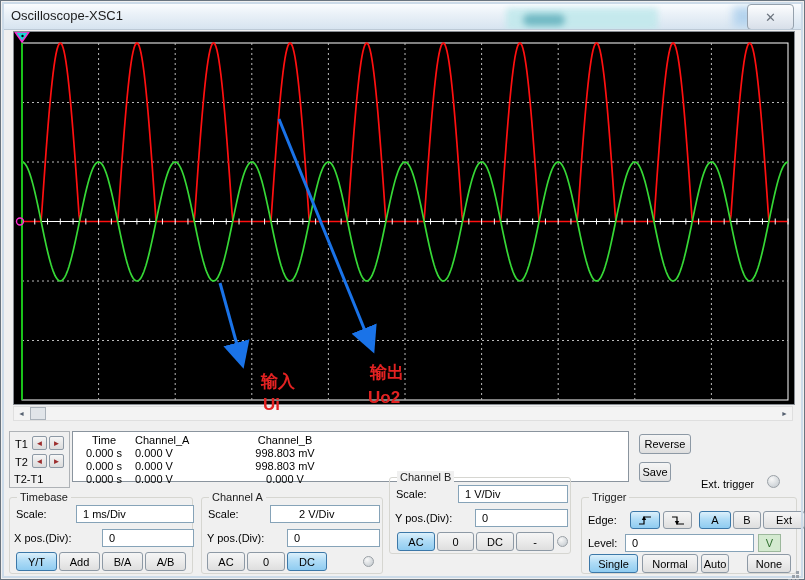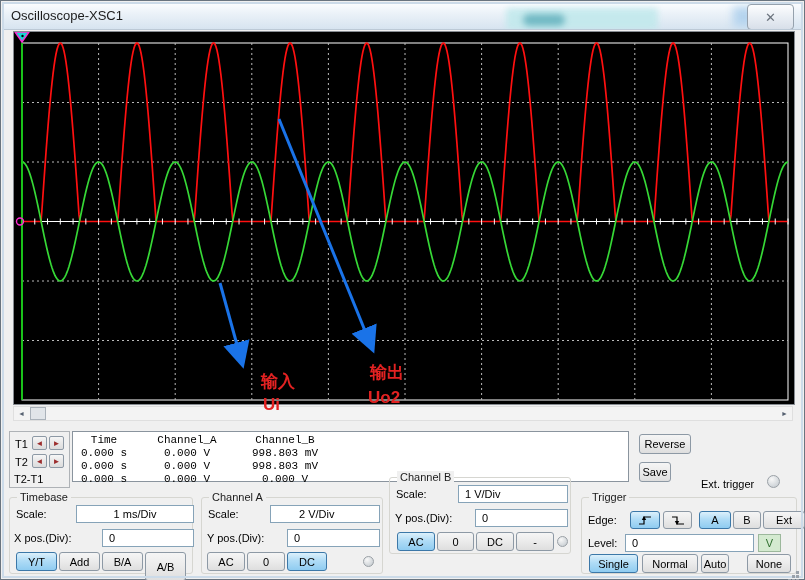--- a/index.html
+++ b/index.html
@@ -26,24 +26,24 @@
   .sbtn{position:absolute;top:0;width:15px;height:13px;display:flex;align-items:center;justify-content:center;
     font-size:7px;color:#556070;background:#f3f3f3;}
   .sthumb{position:absolute;left:16px;top:0;width:16px;height:13px;background:#e1e5e9;border:1px solid #aab2ba;box-sizing:border-box;}
   
   .tpanel{position:absolute;left:8px;top:430px;width:61px;height:57px;border:1px solid #aeb2b6;background:#f0f0f0;box-sizing:border-box;}
   .tlbl{position:absolute;font-size:11px;color:#000;}
   .abtn{position:absolute;width:15px;height:14px;border:1px solid #8d99a5;border-radius:2px;
     background:linear-gradient(#f6f6f6,#e9e9e9 45%,#dcdcdc);display:flex;align-items:center;justify-content:center;
     font-size:8px;color:#9c2d2d;box-sizing:border-box;}
   .rtable{position:absolute;left:71px;top:430px;width:557px;height:51px;background:#fff;border:1px solid #8a949e;box-sizing:border-box;
-    font-size:11px;color:#000;padding-top:2px;font-family:Liberation Mono, monospace;}
+    font-size:11px;color:#000;padding-top:2px;}
   .trow{display:flex;height:13px;line-height:13px;}
   .c1{width:62px;text-align:center;}
-  .c2{width:104px;text-align:center;}
+  .c2{width:104px;}
   .c3{width:92px;text-align:center;}
   .wbtn{position:absolute;border:1px solid #8d99a5;border-radius:3px;color:#000;font-size:11px;
     background:linear-gradient(#f5f5f5,#ececec 45%,#dedede);display:flex;align-items:center;justify-content:center;
     box-sizing:border-box;padding:0;font-family:"Liberation Sans",sans-serif;}
   .wbtn.sel{background:linear-gradient(#dcf0fb,#b0dcf6 45%,#8fccf1);border-color:#3c78a8;}
   .led{position:absolute;width:11px;height:11px;border-radius:50%;border:1px solid #9aa0a6;
     background:radial-gradient(circle at 35% 30%,#f8f8f8,#d0d5d9 70%,#b6bcc2);box-sizing:border-box;}
   
   .gbox{position:absolute;border:1px solid #d6d6d1;border-radius:3px;box-sizing:border-box;}
   .cap{position:absolute;top:-7px;left:7px;background:#f0f0f0;padding:0 3px;font-size:11px;color:#1b1b1b;}
@@ -225,27 +225,27 @@
   </div>
 
   <button class="wbtn" style="left:638px;top:433px;width:52px;height:20px">Reverse</button>
   <button class="wbtn" style="left:638px;top:461px;width:32px;height:20px">Save</button>
   <span class="lbl" style="left:700px;top:477px">Ext. trigger</span>
   <div class="led" style="left:766px;top:474px;width:13px;height:13px"></div>
 
   <div class="gbox" style="left:8px;top:496px;width:184px;height:77px">
     <span class="cap">Timebase</span>
     <span class="lbl" style="left:6px;top:10px">Scale:</span>
-    <input class="tin" style="left: 66px; top: 7px; width: 118px; text-align: center;" value="1 ms/Div">
+    <input class="tin" style="left: 66px; top: 7px; width: 118px;" value="1 ms/Div">
     <span class="lbl" style="left:4px;top:34px">X pos.(Div):</span>
     <input class="tin" style="left: 92px; top: 31px; width: 92px;" value="0">
     <button class="wbtn sel" style="left:6px;top:54px;width:41px;height:19px">Y/T</button>
     <button class="wbtn" style="left:49px;top:54px;width:41px;height:19px">Add</button>
     <button class="wbtn" style="left:92px;top:54px;width:41px;height:19px">B/A</button>
-    <button class="wbtn" style="left:135px;top:54px;width:41px;height:29px">A/B</button>
+    <button class="wbtn" style="left:135px;top:54px;width:41px;height:19px">A/B</button>
   </div>
 
   <div class="gbox" style="left:200px;top:496px;width:182px;height:77px">
     <span class="cap">Channel A</span>
     <span class="lbl" style="left:6px;top:10px">Scale:</span>
     <input class="tin" style="left: 68px; top: 7px; width: 110px; padding-left: 28px;" value="2 V/Div">
     <span class="lbl" style="left:5px;top:34px">Y pos.(Div):</span>
     <input class="tin" style="left: 85px; top: 31px; width: 93px;" value="0">
     <button class="wbtn" style="left:5px;top:54px;width:38px;height:19px">AC</button>
     <button class="wbtn" style="left:45px;top:54px;width:38px;height:19px">0</button>

